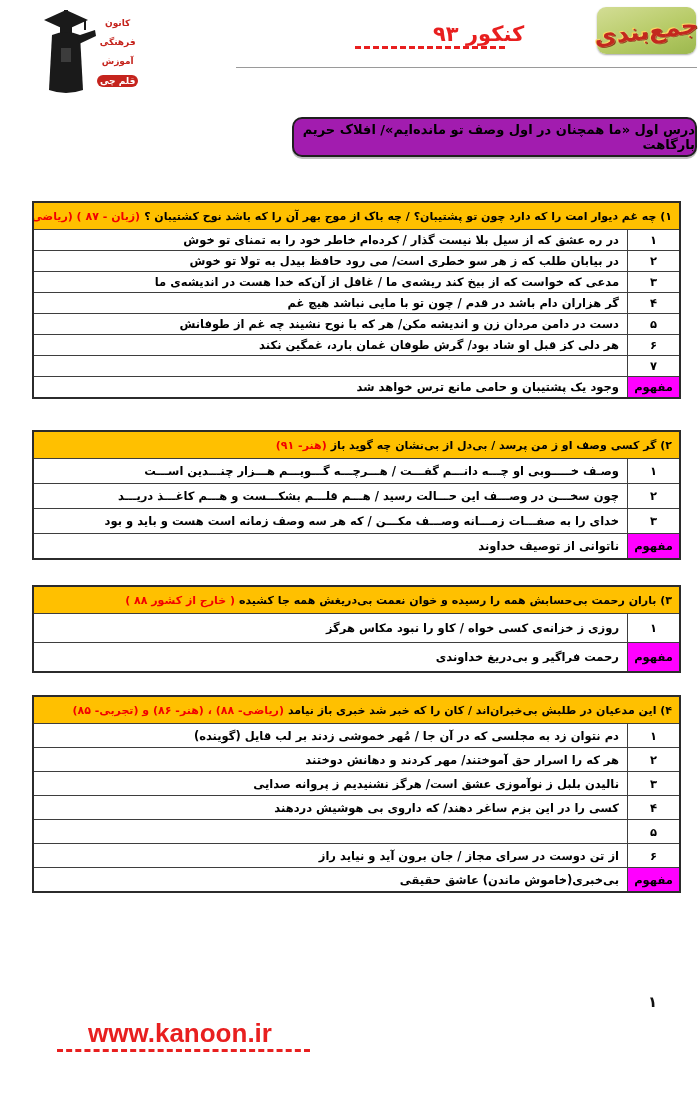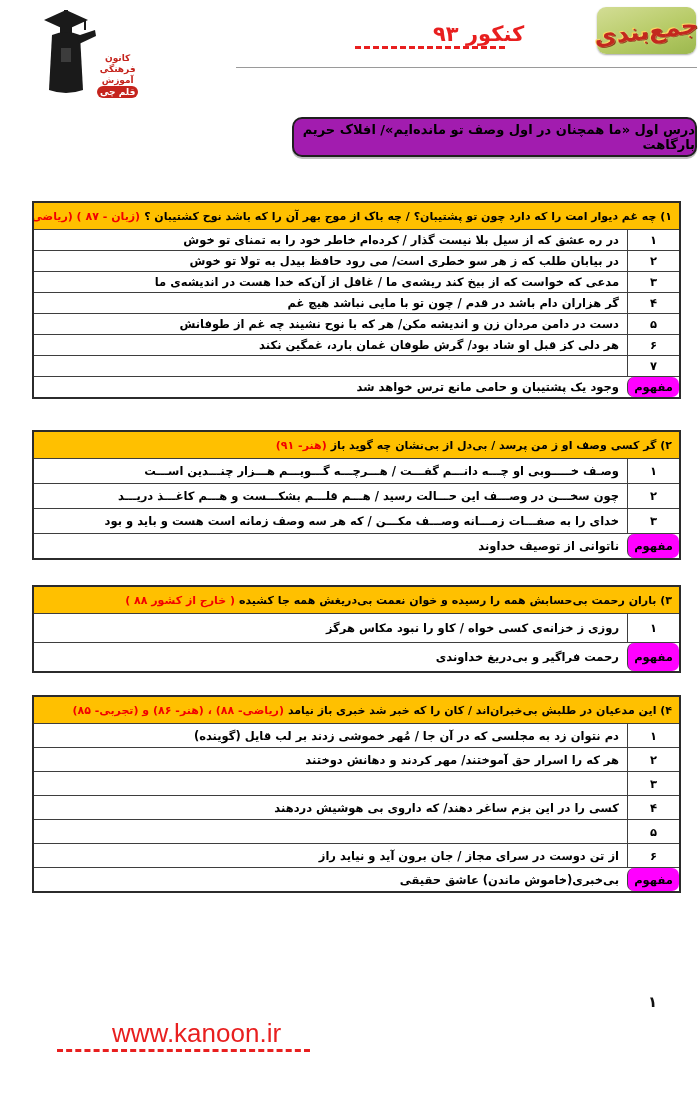--- a/index.html
+++ b/index.html
@@ -3,21 +3,21 @@
 <meta charset="utf-8">
 <style>
   html,body{margin:0;padding:0;}
   body{
     width:700px;height:1095px;position:relative;background:#ffffff;
     font-family:"DejaVu Sans", sans-serif;overflow:hidden;
   }
   
   .logo-block{position:absolute;left:35px;top:4px;width:118px;height:94px;display:flex;}
   .logo-figure{width:62px;height:92px;}
-  .logo-text{display:flex;flex-direction:column;justify-content:flex-end;gap:1px;margin-top:14px;}
+  .logo-text{display:flex;flex-direction:column;justify-content:flex-start;gap:9px;margin-top:14px;}
   .logo-line{color:#c5241d;font-size:9px;font-weight:bold;direction:rtl;text-align:center;}
   .logo-badge{background:#c5241d;color:#fff;font-size:9px;font-weight:bold;direction:rtl;text-align:center;padding:1px 3px;border-radius:6px;}
   .brand-box{
     position:absolute;left:597px;top:7px;width:99px;height:47px;border-radius:9px;
     background:linear-gradient(160deg,#d3dd95 0%,#b7cb67 55%,#9db digits);
     background:linear-gradient(160deg,#d3dd95 0%,#b7cb67 55%,#9cb84e 100%);
     box-shadow:0 1px 2px rgba(0,0,0,.35);display:flex;align-items:center;justify-content:center;
   }
   .brand-text{
     font-weight:bold;font-size:24px;color:#c3281e;transform:rotate(-7deg);direction:rtl;
@@ -44,25 +44,25 @@
   .qrow{display:flex;border-top:1px solid #3e3e3e;box-sizing:border-box;align-items:stretch;}
   .t1 .qrow{height:21px;} .t2 .qrow{height:25px;} .t3 .qrow{height:29px;} .t4 .qrow{height:24px;}
   .num-cell{
     width:52px;flex:0 0 52px;border-left:1px solid #3e3e3e;display:flex;align-items:center;justify-content:center;
     font-weight:bold;font-size:11.5px;box-sizing:border-box;
   }
   .text-cell{
     flex:1;display:flex;align-items:center;justify-content:flex-start;
     padding:0 8px 0 4px;font-weight:bold;font-size:11.5px;color:#000;white-space:nowrap;overflow:hidden;
   }
-  .concept-label{background:#ff00ff;color:#000;border-radius:7px;}
+  .concept-label{background:#ff00ff;color:#000;}
   .t1{top:201px;} .t2{top:430px;} .t3{top:585px;} .t4{top:695px;}
   
   .page-num{position:absolute;left:648px;top:993px;font-size:15px;font-weight:bold;color:#111;}
-  .footer-url{position:absolute;left:112px;top:1018px;color:#e81f1f;font-weight:normal;font-size:26px;
+  .footer-url{position:absolute;left:88px;top:1018px;color:#e81f1f;font-weight:bold;font-size:26px;
     font-family:"Liberation Sans", sans-serif;text-decoration:none;}
   .dash-line-bottom{position:absolute;left:57px;top:1049px;width:253px;border-top:3px dashed #e81f1f;}
 </style>
 </head>
 <body>
 
 <div class="logo-block">
   <svg class="logo-figure" viewBox="0 0 62 92" xmlns="http://www.w3.org/2000/svg">
     <polygon points="9,16 31,6 53,16 31,26" fill="#1a1a1a"></polygon>
     <rect x="29" y="6" width="4" height="4" fill="#1a1a1a"></rect>
@@ -175,20 +175,21 @@
   <div class="qrow">
     <div class="num-cell">۱</div>
     <div class="text-cell">دم نتوان زد به مجلسی که در آن جا / مُهر خموشی زدند بر لب قایل (گوینده)</div>
   </div>
   <div class="qrow">
     <div class="num-cell">۲</div>
     <div class="text-cell">هر که را اسرار حق آموختند/ مهر کردند و دهانش دوختند</div>
   </div>
   <div class="qrow">
     <div class="num-cell">۳</div>
+    <div class="text-cell">نالیدن بلبل ز نوآموزی عشق است/ هرگز نشنیدیم ز پروانه صدایی</div>
   </div>
   <div class="qrow">
     <div class="num-cell">۴</div>
     <div class="text-cell">کسی را در این بزم ساغر دهند/ که داروی بی هوشیش دردهند</div>
   </div>
   <div class="qrow">
     <div class="num-cell">۵</div>
   </div>
   <div class="qrow">
     <div class="num-cell">۶</div>

